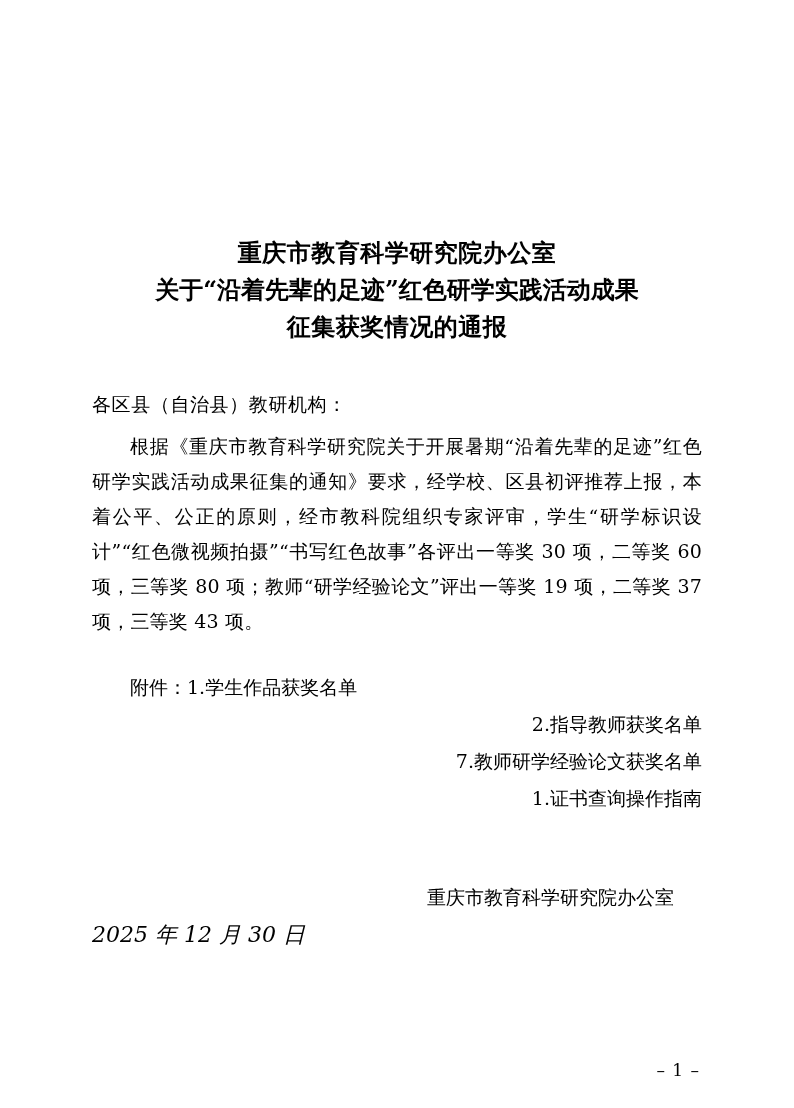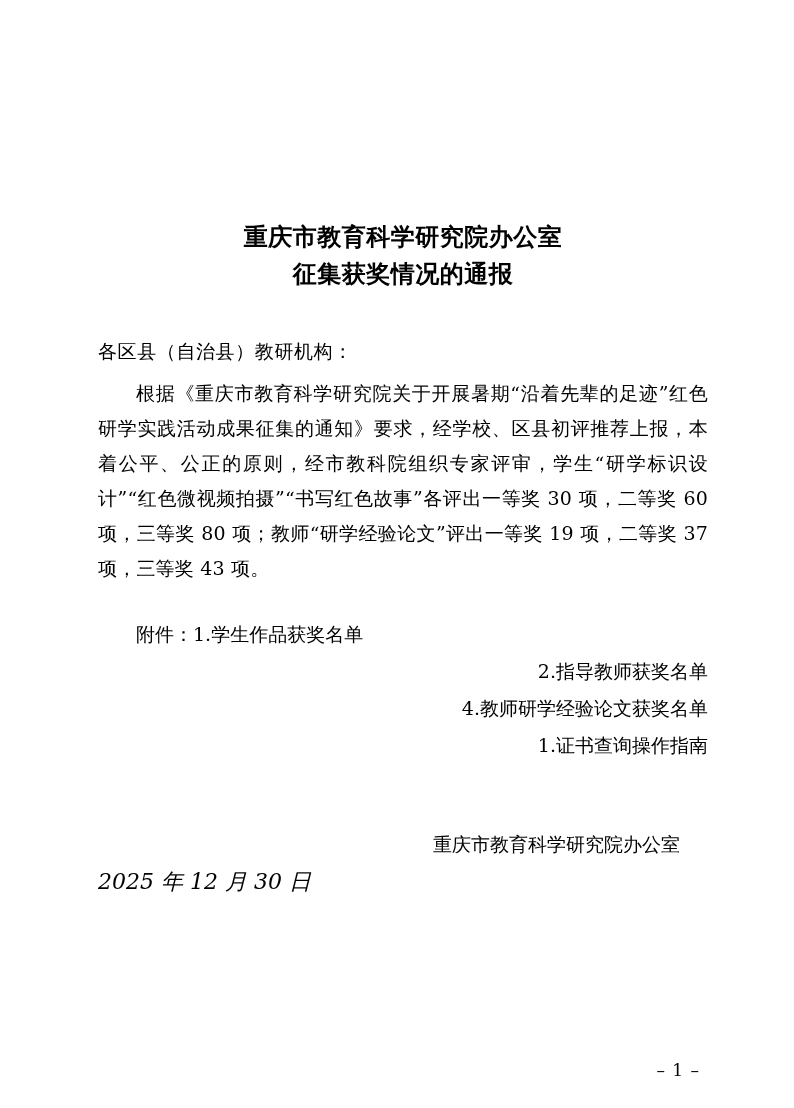--- a/index.html
+++ b/index.html
@@ -16,23 +16,22 @@
     width: 794px;
     height: 1108px;
     margin: 0 auto;
     background: #ffffff;
     box-sizing: border-box;
     overflow: hidden;
   }
   .doc-body {
     position: absolute;
     left: 92px;
-    top: 0;
+    top: 16px;
     width: 610px;
-    margin-left: 6px;
   }
   .title-block {
     margin-top: 218px;
     text-align: center;
     font-weight: bold;
     font-size: 24px;
     line-height: 37px;
     letter-spacing: 0.5px;
   }
   .title-line {
@@ -93,31 +92,32 @@
 </style>
 </head>
 <body>
 
 <div class="page">
 
   <div class="doc-body">
 
     <div class="title-block">
       <div class="title-line l1">重庆市教育科学研究院办公室</div>
+      <div class="title-line l2">关于“沿着先辈的足迹”红色研学实践活动成果</div>
       <div class="title-line l3">征集获奖情况的通报</div>
     </div>
 
     <div class="salutation">各区县（自治县）教研机构：</div>
 
     <div class="para">根据《重庆市教育科学研究院关于开展暑期“沿着先辈的足迹”红色研学实践活动成果征集的通知》要求，经学校、区县初评推荐上报，本着公平、公正的原则，经市教科院组织专家评审，学生“研学标识设计”“红色微视频拍摄”“书写红色故事”各评出一等奖 30 项，二等奖 60 项，三等奖 80 项；教师“研学经验论文”评出一等奖 19 项，二等奖 37 项，三等奖 43 项。</div>
 
     <div class="attach-block">
       <div class="attach-first">附件：1.学生作品获奖名单</div>
       <div class="attach-item">2.指导教师获奖名单</div>
-      <div class="attach-item">4.教师研学经验论文获奖名单</div>
+      <div class="attach-item">7.教师研学经验论文获奖名单</div>
       <div class="attach-item">1.证书查询操作指南</div>
     </div>
 
     <div class="signature">重庆市教育科学研究院办公室</div>
     <div class="sig-date">2025 年 12 月 30 日</div>
 
   </div>
 
   <div class="page-number">– 1 –</div>
 

